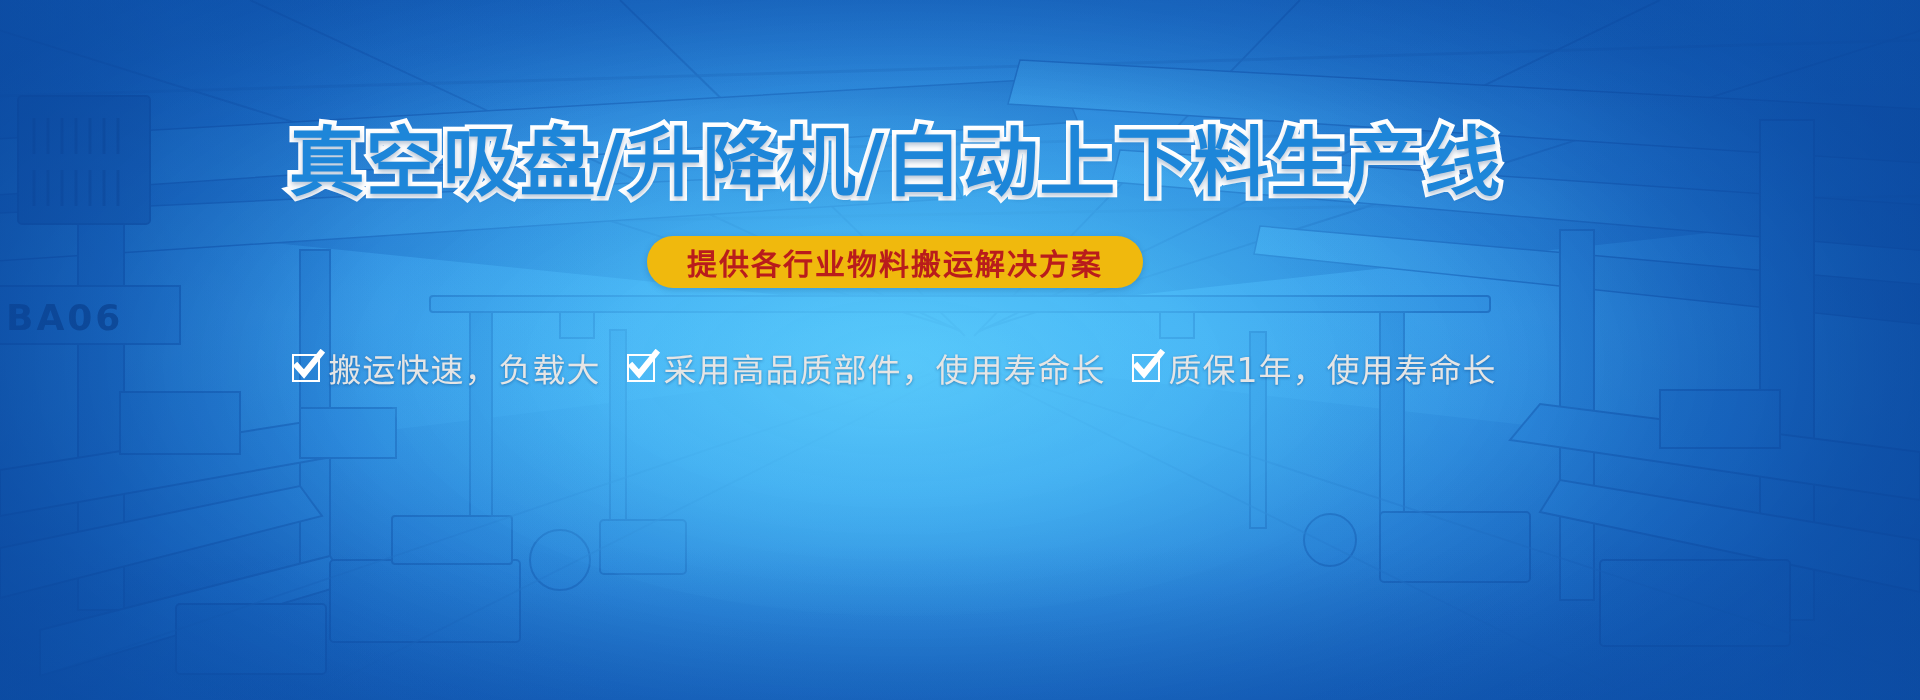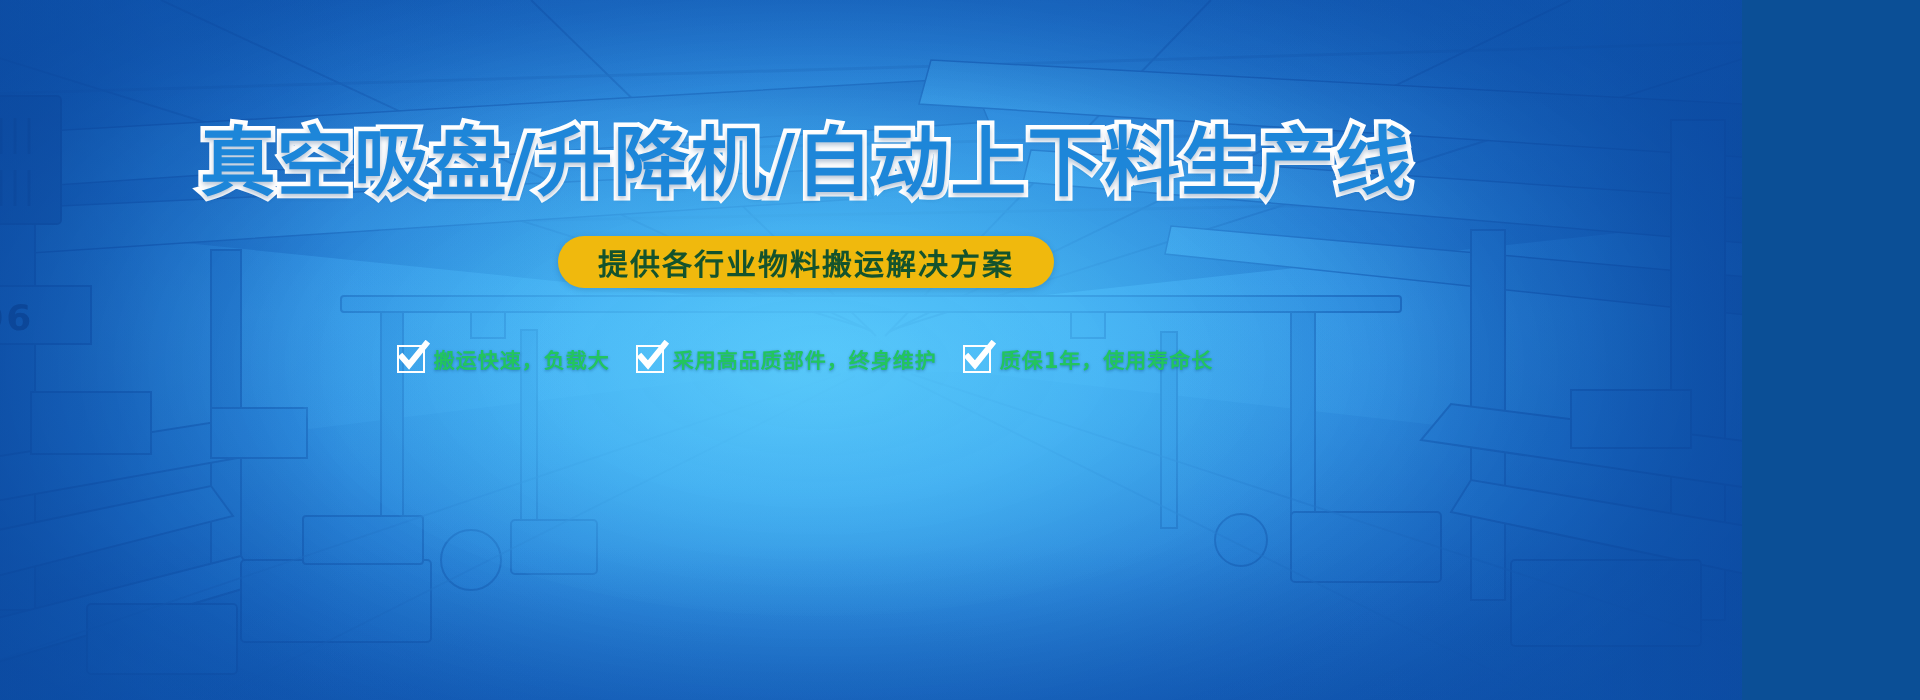--- a/index.html
+++ b/index.html
@@ -4,21 +4,21 @@
 <title>Banner</title>
 <style>
   html, body {
     margin: 0;
     padding: 0;
     background: #0b4f96;
   }
 
   #banner {
     position: relative;
-    width: 1742px;
+    width: 1920px;
     height: 700px;
     overflow: hidden;
     font-family: "DejaVu Sans", "Liberation Sans", sans-serif;
     user-select: none;
   }
 
   
   .bg-layer {
     position: absolute;
     inset: 0;
@@ -113,21 +113,21 @@
   }
 
   .badge {
     display: inline-flex;
     align-items: center;
     justify-content: center;
     height: 52px;
     padding: 0 40px;
     border-radius: 26px;
     background: #f0b90d;
-    color: #14532d;
+    color: #b91c1c;
     font-size: 30px;
     font-weight: 700;
     letter-spacing: 2px;
     white-space: nowrap;
     box-shadow: 0 2px 6px rgba(10,55,110,0.22);
   }
 
   .features {
     position: absolute;
     top: 344px;
@@ -159,23 +159,23 @@
   .check-box svg {
     position: absolute;
     left: -3px;
     top: -7px;
     width: 34px;
     height: 34px;
     display: block;
   }
 
   .feature-label {
-    color: #22c55e;
-    font-size: 21px;
-    font-weight: 700;
+    color: #e5e5e5;
+    font-size: 33px;
+    font-weight: 400;
     letter-spacing: 1px;
     text-shadow: 0 1px 3px rgba(12,62,120,0.45);
   }
 </style>
 </head>
 <body>
 
 <div id="banner">
 
   <svg class="bg-layer bg-photo" viewBox="0 0 1920 700" preserveAspectRatio="xMidYMid slice" aria-hidden="true">
@@ -340,21 +340,21 @@
         </span>
         <span class="feature-label">搬运快速，负载大</span>
       </div>
 
       <div class="feature">
         <span class="check-box">
           <svg viewBox="0 0 34 34" aria-hidden="true">
             <path d="M6 17 L13 25 L30 4" fill="none" stroke="#ffffff" stroke-width="6" stroke-linecap="square" stroke-linejoin="miter"></path>
           </svg>
         </span>
-        <span class="feature-label">采用高品质部件，终身维护</span>
+        <span class="feature-label">采用高品质部件，使用寿命长</span>
       </div>
 
       <div class="feature">
         <span class="check-box">
           <svg viewBox="0 0 34 34" aria-hidden="true">
             <path d="M6 17 L13 25 L30 4" fill="none" stroke="#ffffff" stroke-width="6" stroke-linecap="square" stroke-linejoin="miter"></path>
           </svg>
         </span>
         <span class="feature-label">质保1年，使用寿命长</span>
       </div>

